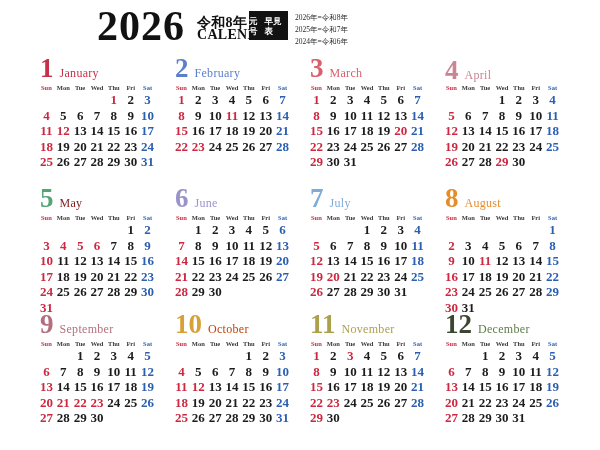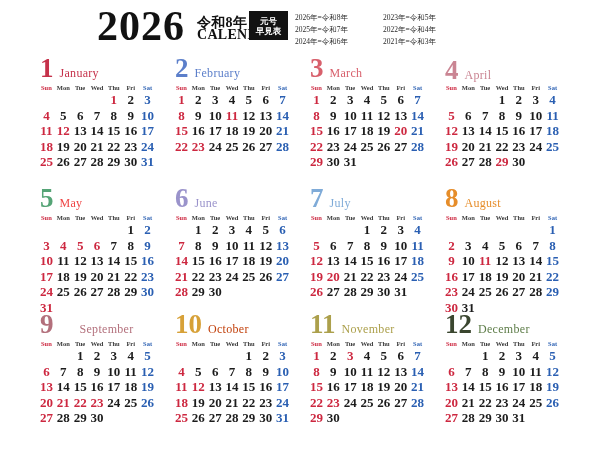--- a/index.html
+++ b/index.html
@@ -13,26 +13,26 @@
     position:absolute;left:97px;top:0px;
     font-size:42px;font-weight:bold;color:#121212;letter-spacing:1px;line-height:52px;
   }
   .era-label{
     position:absolute;left:197px;top:17px;
     font-size:14px;font-weight:bold;color:#121212;line-height:11.5px;letter-spacing:0.3px;
   }
   .badge{
     position:absolute;left:249px;top:11px;width:39px;height:29px;
     background:#121212;color:#ffffff;
-    display:flex;flex-direction:column;align-items:center;justify-content:center;
+    display:flex;flex-direction:row;align-items:center;justify-content:center;
     font-size:8.5px;line-height:10px;font-weight:bold;
   }
   .era-table{
     position:absolute;left:295px;top:12px;
-    display:flex;gap:17px;color:#2a2a2a;
+    display:flex;gap:9px;color:#2a2a2a;
     font-size:7.5px;line-height:12px;white-space:nowrap;
   }
   .era-col{width:71px;}
   .era-col:last-child{width:auto;}
   
   .months{
     position:absolute;left:38px;top:56px;
     display:grid;grid-template-columns:repeat(4,135px);grid-template-rows:130px 126px 126px;
   }
   .month{width:118px;}
@@ -66,25 +66,20 @@
   <div>元号</div>
   <div>早見表</div>
 </div>
 
 <div class="era-table">
   <div class="era-col">
     <div>2026年=令和8年</div>
     <div>2025年=令和7年</div>
     <div>2024年=令和6年</div>
   </div>
-  <div class="era-col">
-    <div>2023年=令和5年</div>
-    <div>2022年=令和4年</div>
-    <div>2021年=令和3年</div>
-  </div>
 </div>
 
 <div class="months">
     <div class="month">
       <div class="m-head">
         <span class="m-num" style="color: rgb(197, 49, 74);">1</span>
         <span class="m-name" style="color: rgb(197, 49, 74);">January</span>
       </div>
       <div class="dow">
         <span class="sun">Sun</span>
@@ -278,21 +273,21 @@
         <span>28</span>
         <span class="sun">29</span>
         <span>30</span>
         <span></span>
         <span></span>
       </div>
     </div>
     <div class="month">
       <div class="m-head">
         <span class="m-num" style="color: rgb(85, 164, 118);">5</span>
-        <span class="m-name" style="color: #ef4444;">May</span>
+        <span class="m-name" style="color: #7f1d1d;">May</span>
       </div>
       <div class="dow">
         <span class="sun">Sun</span>
         <span>Mon</span>
         <span>Tue</span>
         <span>Wed</span>
         <span>Thu</span>
         <span>Fri</span>
         <span class="sat">Sat</span>
       </div>
@@ -500,21 +495,21 @@
         <span></span>
         <span></span>
         <span></span>
         <span></span>
         <span></span>
       </div>
     </div>
     <div class="month">
       <div class="m-head">
         <span class="m-num" style="color: rgb(179, 112, 124);">9</span>
-        <span class="m-name" style="color: rgb(179, 112, 124); margin-left: 20px;">September</span>
+        <span class="m-name" style="color: rgb(179, 112, 124);">September</span>
       </div>
       <div class="dow">
         <span class="sun">Sun</span>
         <span>Mon</span>
         <span>Tue</span>
         <span>Wed</span>
         <span>Thu</span>
         <span>Fri</span>
         <span class="sat">Sat</span>
       </div>

